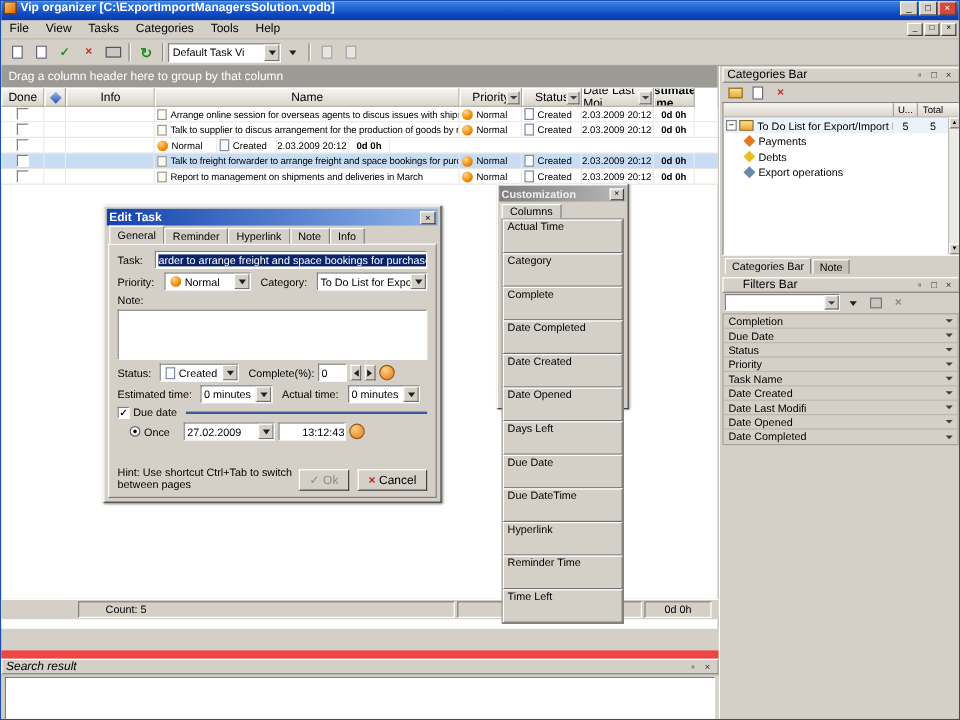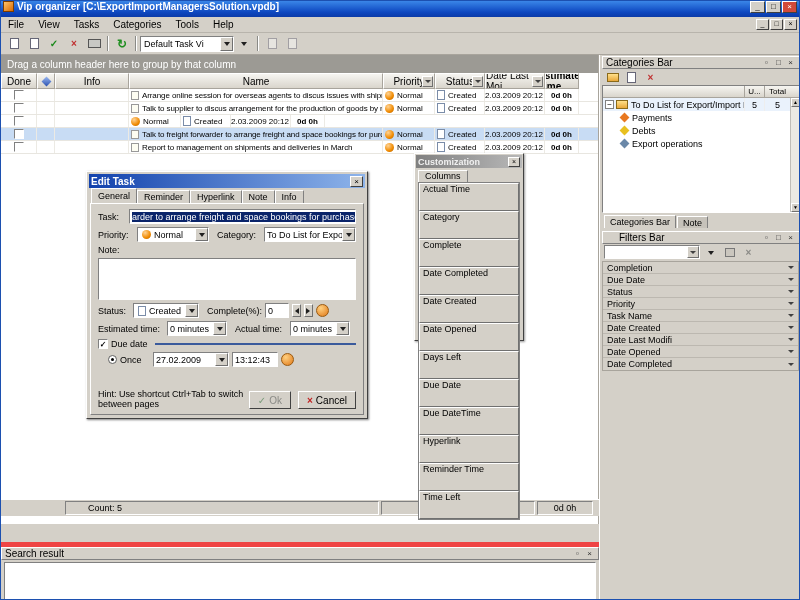--- a/index.html
+++ b/index.html
@@ -52,21 +52,21 @@
   .c-est{width:34px;justify-content:center;font-weight:bold;}
   .cb{width:10px;height:10px;background:#fff;border:1px solid;border-color:#808080 #fff #fff #808080;flex:none;}
   .nico{width:8px;height:9px;border:1px solid #999;background:#fdfdf2;margin:0 3px 0 2px;flex:none;}
   .ball{width:9px;height:9px;border-radius:50%;background:radial-gradient(circle at 35% 30%,#ffd394,#f08a00 60%,#b05e00);margin:0 3px 0 2px;flex:none;}
   .spage{width:8px;height:10px;background:#fff;border:1px solid #7a8ca8;margin:0 3px 0 2px;flex:none;}
   .namecell{letter-spacing:-0.1px;}
   
   .statusbar{left:0;top:498px;width:598px;height:17px;background:#d4d0c8;display:flex;align-items:flex-end;gap:2px;padding:1px 2px 1px 64px;border-top:1px solid #fff;}
   .sseg{height:14px;border:1px solid;border-color:#808080 #fff #fff #808080;font-size:9px;display:flex;align-items:center;padding:0 4px;}
   
-  .search{left:0;top:541px;width:598px;height:59px;background:#d4d0c8;border-top:5px solid #ef4444;}
+  .search{left:0;top:541px;width:598px;height:59px;background:#d4d0c8;border-top:7px solid #ef4444;font-style:italic;}
   .ph{height:13px;display:flex;align-items:center;font-size:10px;padding:0 3px;background:#d4d0c8;border:1px solid;border-color:#fff #808080 #808080 #fff;}
   .ph .ptitle{flex:1;white-space:nowrap;overflow:hidden;}
   .pico{width:11px;height:10px;font-size:8px;line-height:9px;text-align:center;color:#333;margin-left:1px;}
   .search-body{margin:2px 3px;height:40px;background:#fff;border:1px solid;border-color:#808080 #fff #fff #808080;}
   
   .sidebar{left:598px;top:54px;width:202px;height:546px;background:#d4d0c8;border-left:1px solid #fff;padding:1px 1px 0 2px;font-size:9px;}
   .cat-toolbar{height:16px;display:flex;align-items:center;gap:2px;padding:1px 2px;}
   .sbtn{width:17px;height:14px;display:flex;align-items:center;justify-content:center;}
   .i-folder{width:12px;height:9px;background:linear-gradient(#ffe08a,#e8a83a);border:1px solid #8a6a1a;}
   .tree{height:128px;background:#fff;border:1px solid;border-color:#808080 #fff #fff #808080;position:relative;overflow:hidden;}
@@ -559,21 +559,21 @@
     </div>
     <div class="drow" style="padding-left:10px;">
       <span class="radio sel"></span>
       <span class="lbl" style="width:30px;">Once</span>
       <span class="dcombo" style="width:76px;">
           <span>27.02.2009</span>
           <span class="dd">
             <span class="arr"></span>
           </span>
         </span>
-      <span class="tin" style="width:46px;">
+      <span class="tin" style="width:56px;justify-content:flex-end;">
           <span>13:12:43</span>
         </span>
       <span class="clockbtn"></span>
     </div>
     <div class="drow" style="margin-top:auto;align-items:flex-end;">
       <span class="hint">Hint: Use shortcut Ctrl+Tab to switch between pages</span>
       <span class="btn disabled" style="margin-left:auto;">
           <span class="ok-ico">✓</span>
           <span>Ok</span>
         </span>

